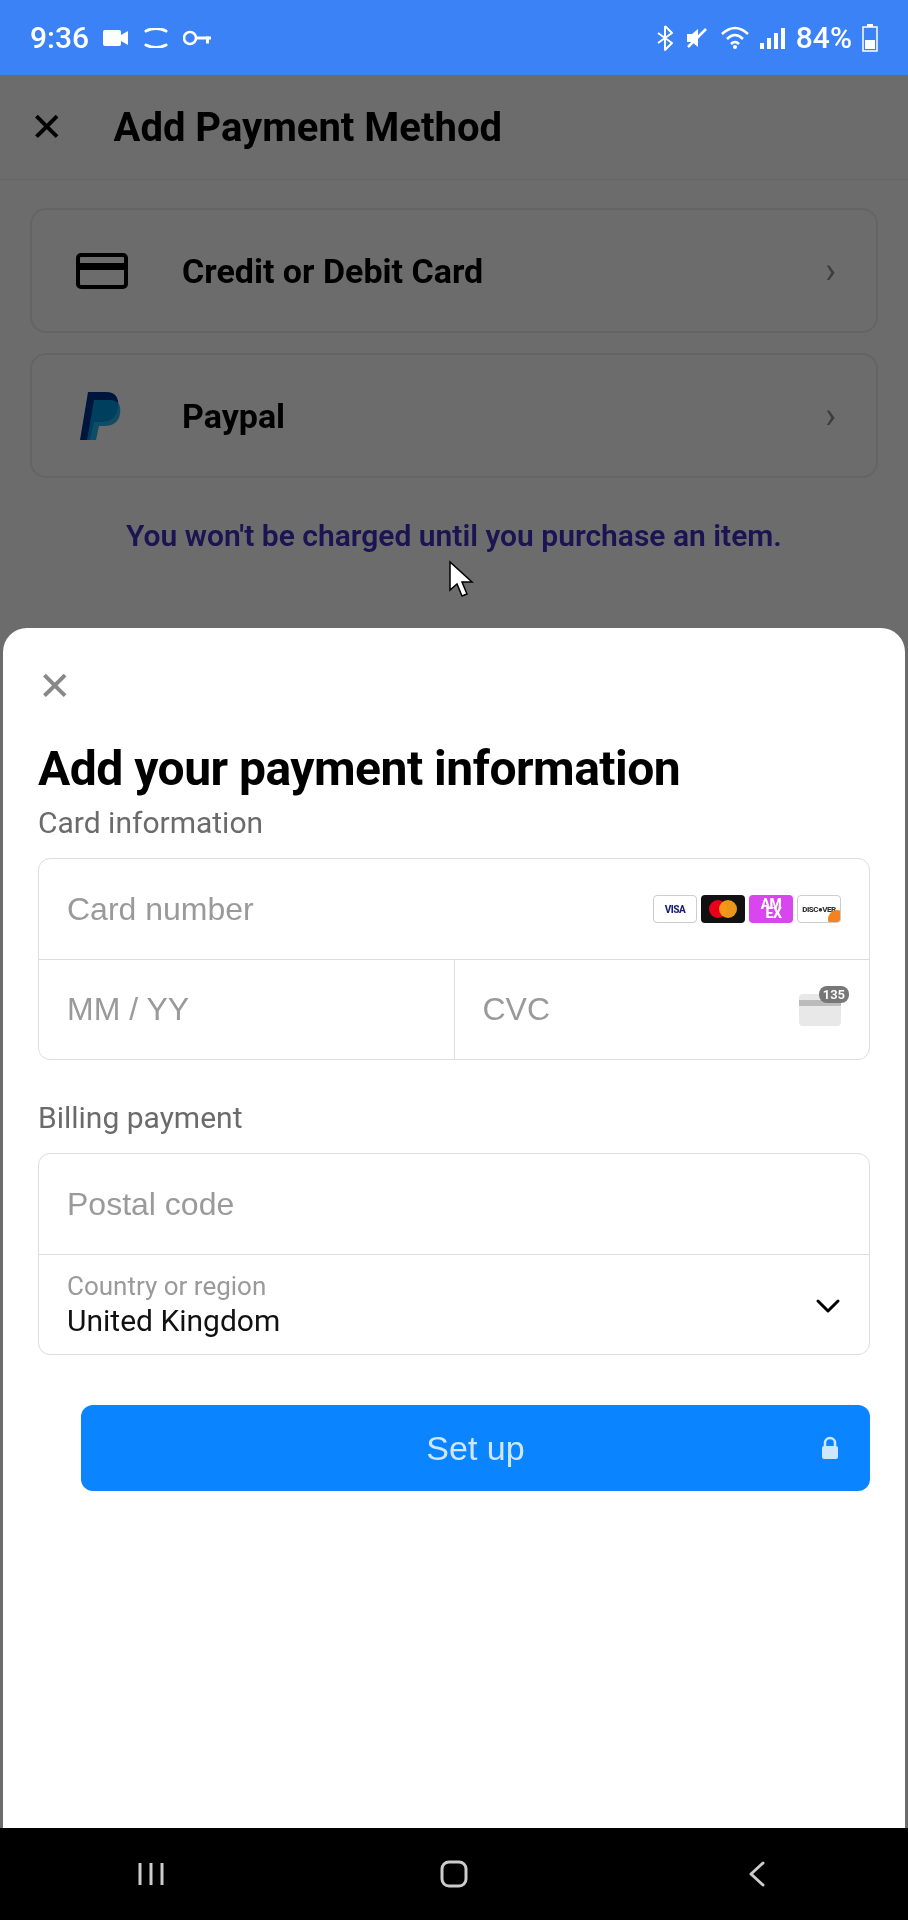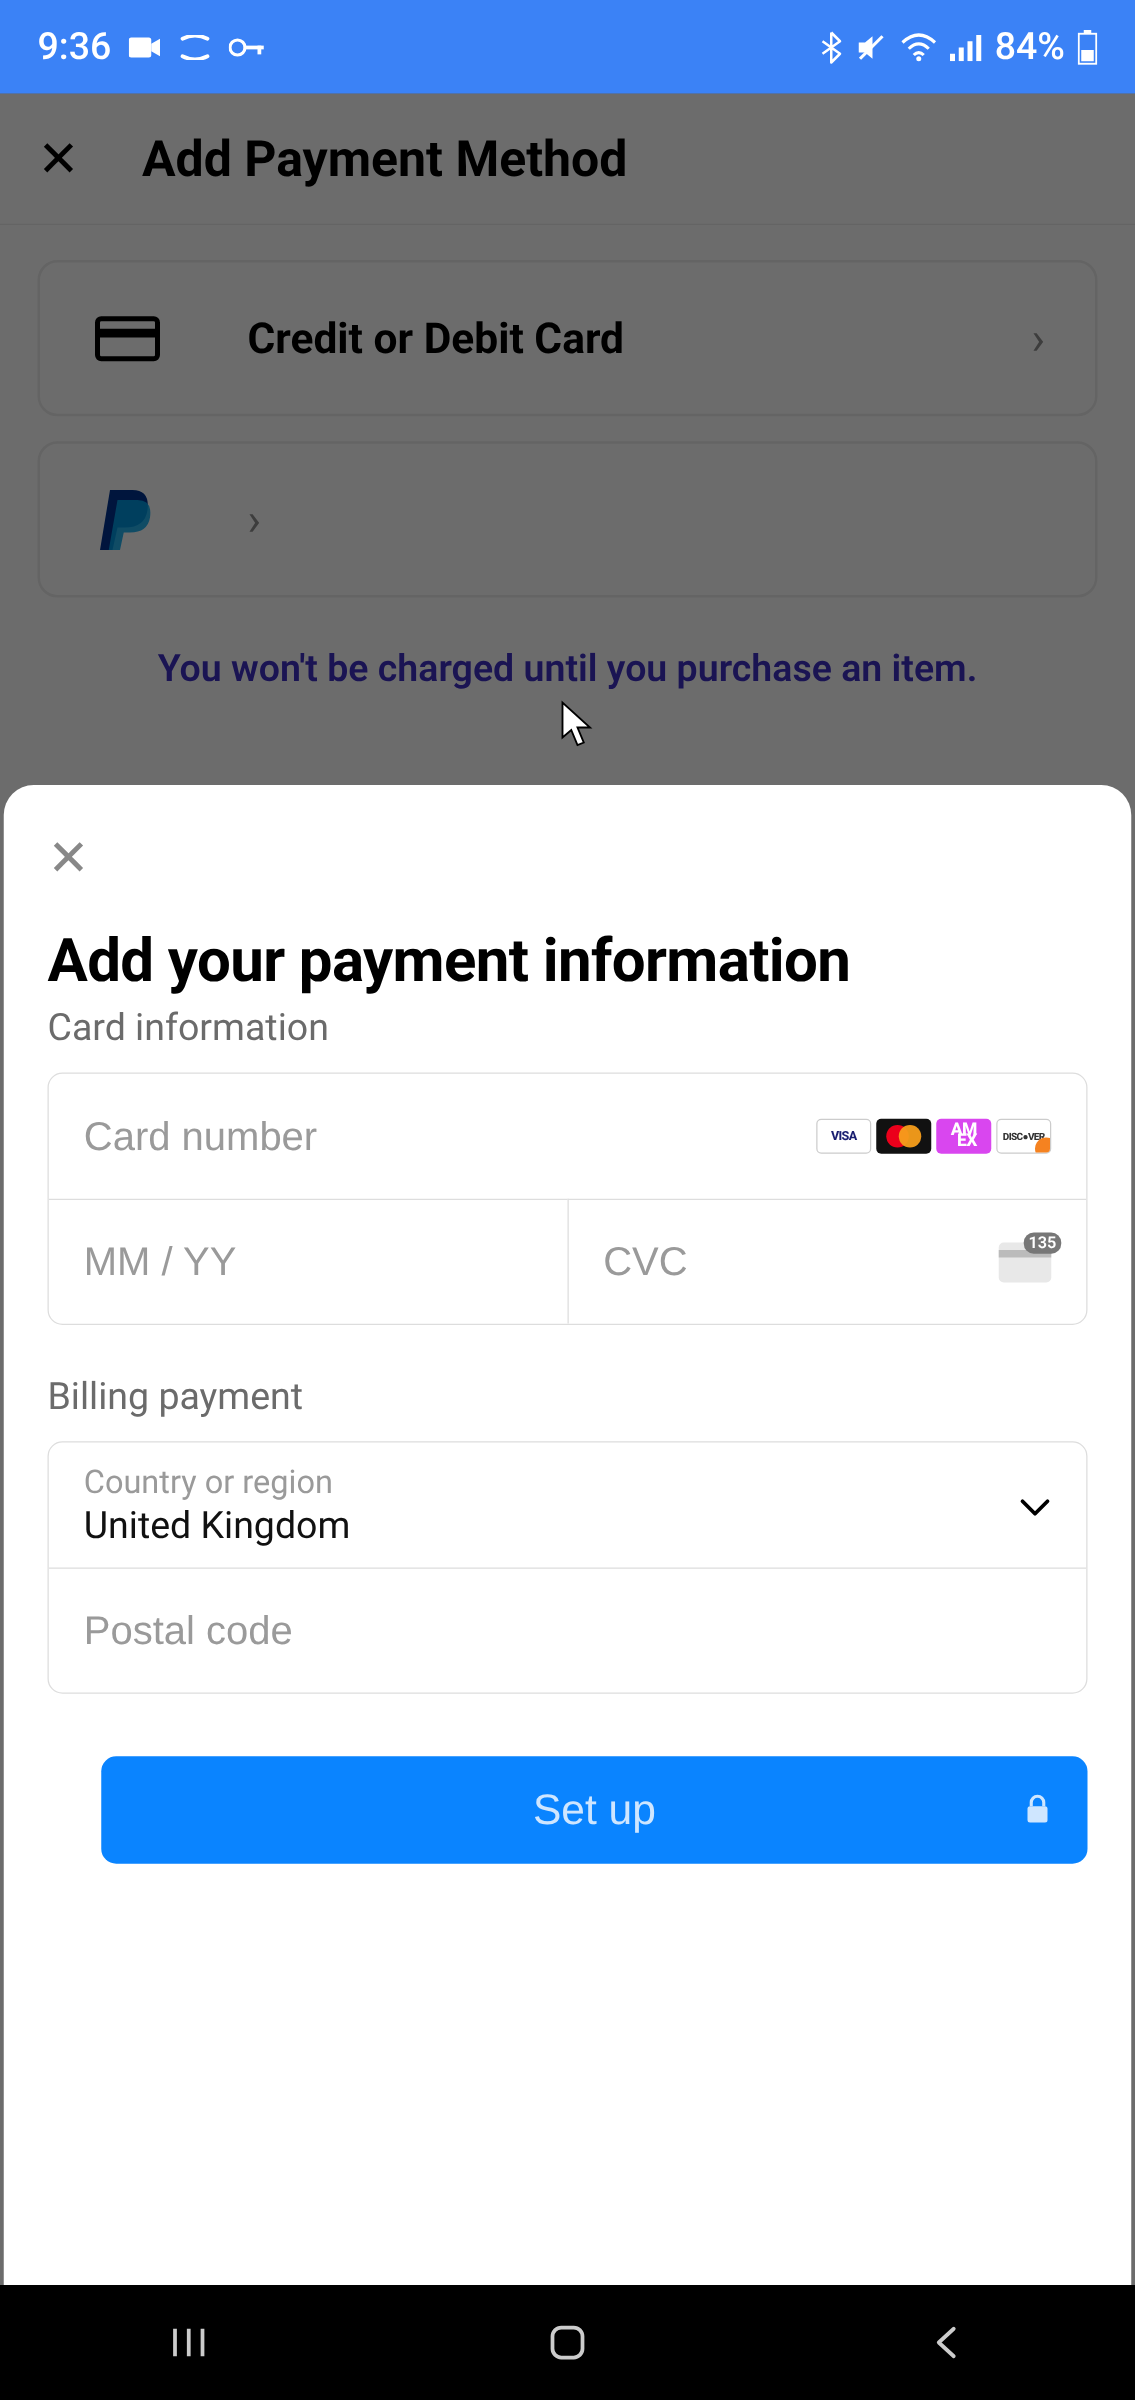--- a/index.html
+++ b/index.html
@@ -10,21 +10,21 @@
   .status-left { display: flex; align-items: center; gap: 14px; }
   .status-right { display: flex; align-items: center; gap: 10px; }
   .status-icon { display: inline-flex; }
   
   
   .bg-page { position: absolute; top: 75px; left: 0; right: 0; bottom: 0; background: #f0f0f0; }
   .bg-header { height: 105px; display: flex; align-items: center; padding: 0 30px; border-bottom: 1px solid #ddd; }
   .bg-close { font-size: 40px; font-weight: 400; margin-right: 50px; }
   .bg-title { font-size: 40px; font-weight: 700; }
   .bg-content { padding: 28px 30px; }
-  .option-card { border: 2px solid #ddd; border-radius: 16px; height: 125px; display: flex; align-items: center; padding: 0 40px; margin-bottom: 20px; gap: 16px; }
+  .option-card { border: 2px solid #ddd; border-radius: 16px; height: 125px; display: flex; align-items: center; padding: 0 40px; margin-bottom: 20px; }
   .option-icon { width: 60px; height: 60px; display: flex; align-items: center; justify-content: center; margin-right: 50px; }
   .option-label { font-size: 34px; font-weight: 700; flex: 1; }
   .option-chev { font-size: 36px; color: #888; }
   .bg-hint { text-align: center; color: #3b2db8; font-size: 30px; font-weight: 600; margin-top: 40px; }
   
   
   .scrim { position: absolute; top: 75px; left: 0; right: 0; bottom: 0; background: rgba(0,0,0,0.55); }
   
   
   .cursor { position: absolute; left: 448px; top: 560px; pointer-events: none; }
@@ -153,20 +153,21 @@
       <span class="option-label">Credit or Debit Card</span>
       <span class="option-chev">›</span>
     </div>
     <div class="option-card">
       <span class="option-icon">
         <svg width="48" height="56" viewBox="0 0 48 56">
             <path d="M10 4 L28 4 Q42 4 40 20 Q38 34 22 34 L16 34 L12 52 L2 52 Z" fill="#003087"></path>
             <path d="M16 12 L32 12 Q44 12 42 26 Q40 38 26 38 L21 38 L18 52 L9 52 Z" fill="#009cde" opacity="0.85"></path>
           </svg>
       </span>
+      <span class="option-label">Paypal</span>
       <span class="option-chev">›</span>
     </div>
     <div class="bg-hint">You won't be charged until you purchase an item.</div>
   </div>
 </div>
 
 <div class="scrim"></div>
 
 <div class="cursor">
   <svg width="28" height="38" viewBox="0 0 28 38">
@@ -201,32 +202,32 @@
           <span class="cvc-badge">135</span>
         </div>
       </div>
     </div>
   </div>
   
   <div class="section-label">Billing payment</div>
   
   <div class="field-group">
     <div class="field">
+      <input class="field-input" placeholder="Postal code" style="">
+    </div>
+    <div class="field">
       <div class="field-stack">
         <span class="field-label-sm">Country or region</span>
         <span class="field-value">United Kingdom</span>
       </div>
       <span class="chev-down">
         <svg width="26" height="16" viewBox="0 0 26 16">
             <path d="M3 3 L13 13 L23 3" stroke="#000" stroke-width="3" fill="none" stroke-linecap="round" stroke-linejoin="round"></path>
           </svg>
       </span>
-    </div>
-    <div class="field">
-      <input class="field-input" placeholder="Postal code" style="">
     </div>
   </div>
   
   <div class="submit-row">
     <button class="submit-btn">
       <span>Set up</span>
       <span class="submit-lock">
         <svg width="20" height="24" viewBox="0 0 20 24">
             <rect x="2" y="10" width="16" height="13" rx="2" fill="currentColor"></rect>
             <path d="M5 10 V7 a5 5 0 0 1 10 0 V10" stroke="currentColor" stroke-width="2.5" fill="none"></path>

